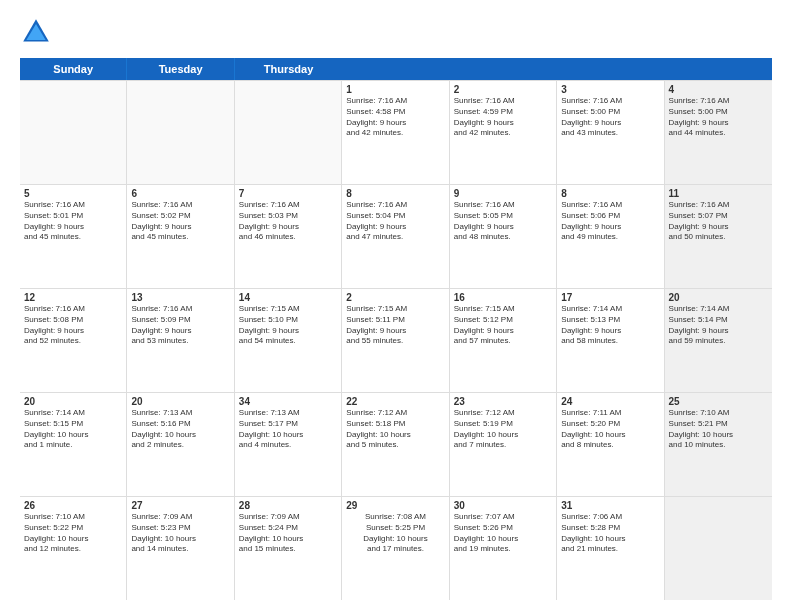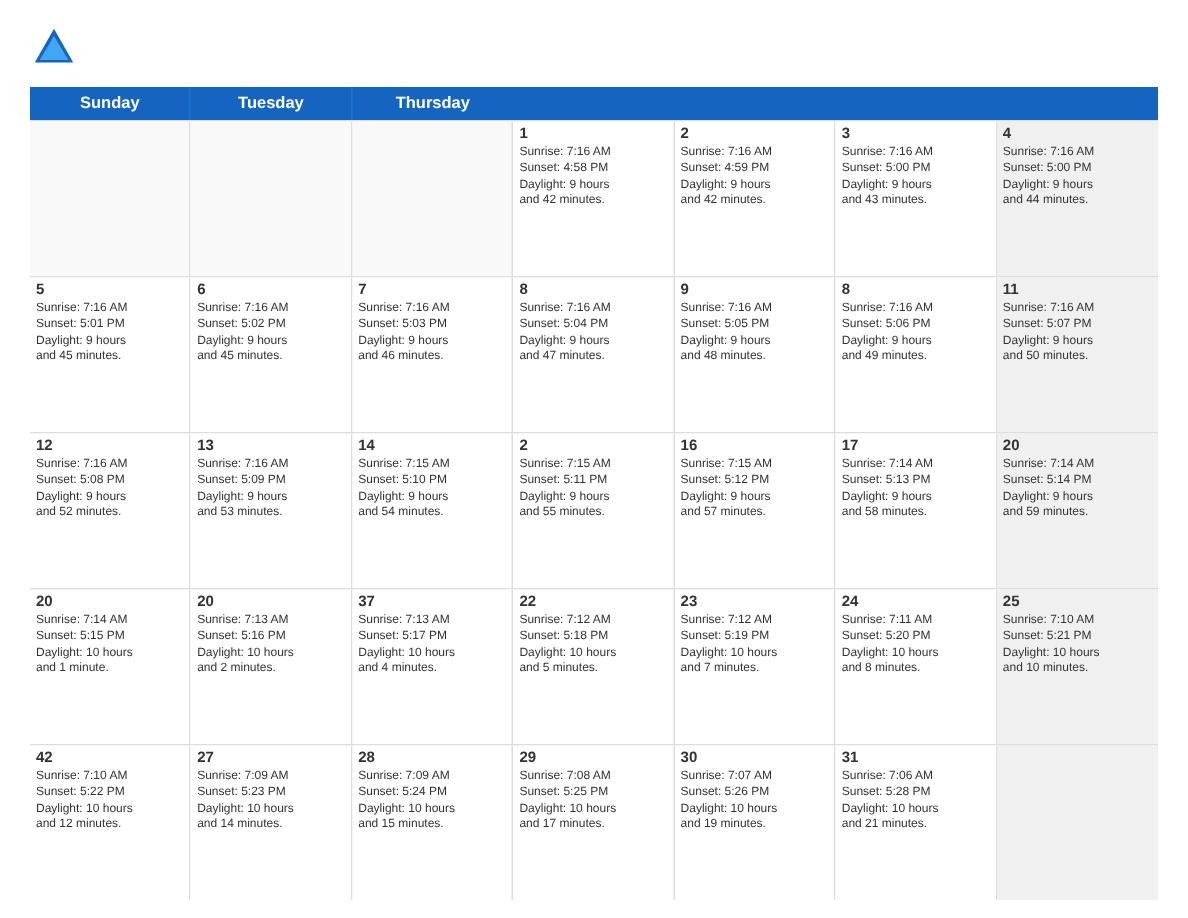--- a/index.html
+++ b/index.html
@@ -290,21 +290,21 @@
 and 1 minute.</div>
           </div>
           <div class="cal-cell">
             <div class="day-number">20</div>
             <div class="cell-text" style="white-space: pre-line;">Sunrise: 7:13 AM
 Sunset: 5:16 PM
 Daylight: 10 hours
 and 2 minutes.</div>
           </div>
           <div class="cal-cell">
-            <div class="day-number">37</div>
+            <div class="day-number">34</div>
             <div class="cell-text" style="white-space: pre-line;">Sunrise: 7:13 AM
 Sunset: 5:17 PM
 Daylight: 10 hours
 and 4 minutes.</div>
           </div>
           <div class="cal-cell">
             <div class="day-number">22</div>
             <div class="cell-text" style="white-space: pre-line;">Sunrise: 7:12 AM
 Sunset: 5:18 PM
 Daylight: 10 hours
@@ -327,21 +327,21 @@
           <div class="cal-cell shaded">
             <div class="day-number">25</div>
             <div class="cell-text" style="white-space: pre-line;">Sunrise: 7:10 AM
 Sunset: 5:21 PM
 Daylight: 10 hours
 and 10 minutes.</div>
           </div>
         </div>
         <div class="cal-row">
           <div class="cal-cell">
-            <div class="day-number">42</div>
+            <div class="day-number">26</div>
             <div class="cell-text" style="white-space: pre-line;">Sunrise: 7:10 AM
 Sunset: 5:22 PM
 Daylight: 10 hours
 and 12 minutes.</div>
           </div>
           <div class="cal-cell">
             <div class="day-number">27</div>
             <div class="cell-text" style="white-space: pre-line;">Sunrise: 7:09 AM
 Sunset: 5:23 PM
 Daylight: 10 hours
@@ -349,21 +349,21 @@
           </div>
           <div class="cal-cell">
             <div class="day-number">28</div>
             <div class="cell-text" style="white-space: pre-line;">Sunrise: 7:09 AM
 Sunset: 5:24 PM
 Daylight: 10 hours
 and 15 minutes.</div>
           </div>
           <div class="cal-cell">
             <div class="day-number">29</div>
-            <div class="cell-text" style="white-space: pre-line;">Sunrise: 7:08 AM
+            <div class="cell-text" style="white-space: pre-line; text-align: center;">Sunrise: 7:08 AM
 Sunset: 5:25 PM
 Daylight: 10 hours
 and 17 minutes.</div>
           </div>
           <div class="cal-cell">
             <div class="day-number">30</div>
             <div class="cell-text" style="white-space: pre-line;">Sunrise: 7:07 AM
 Sunset: 5:26 PM
 Daylight: 10 hours
 and 19 minutes.</div>

